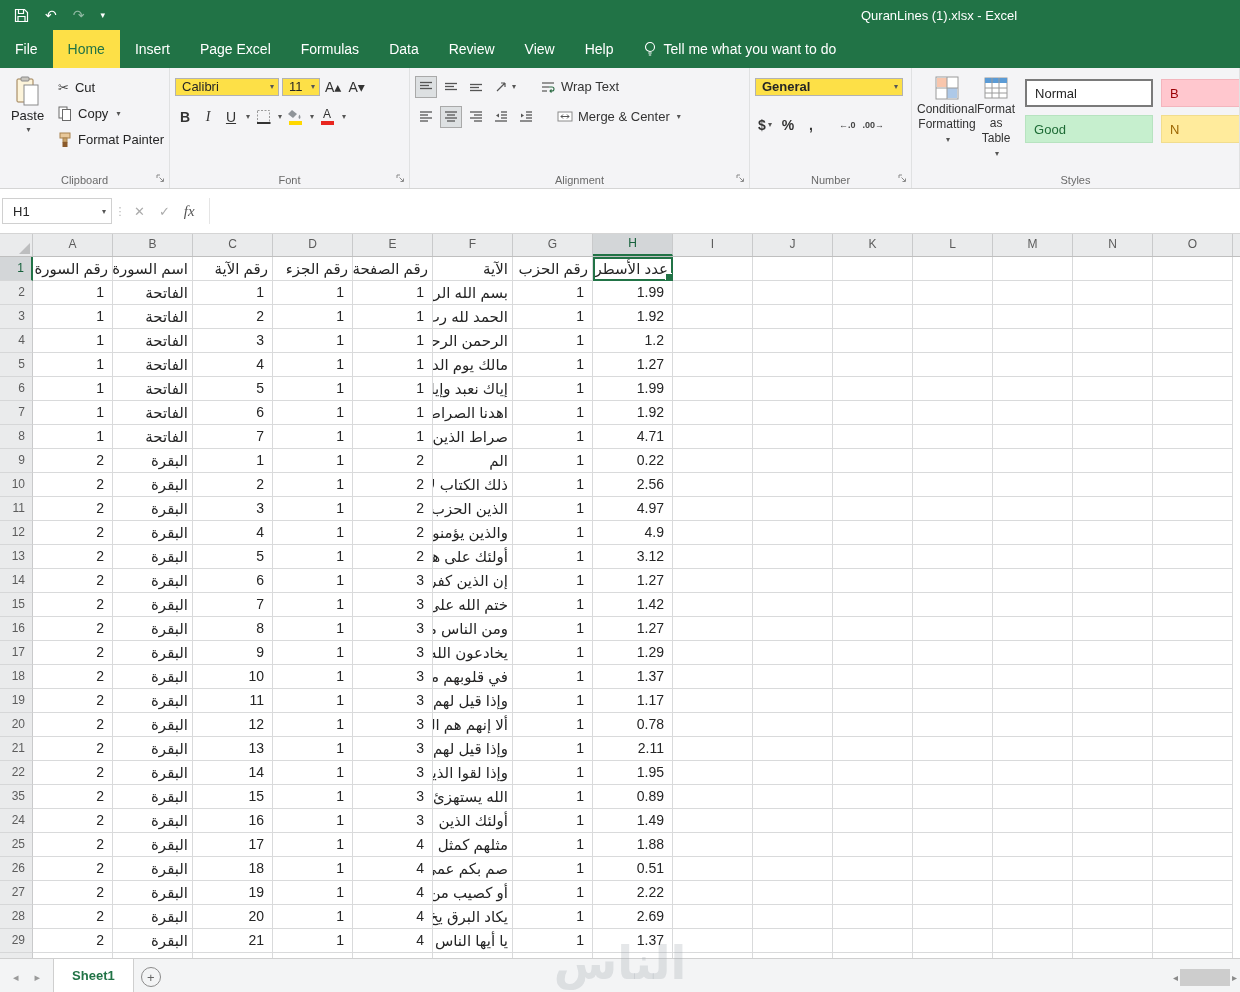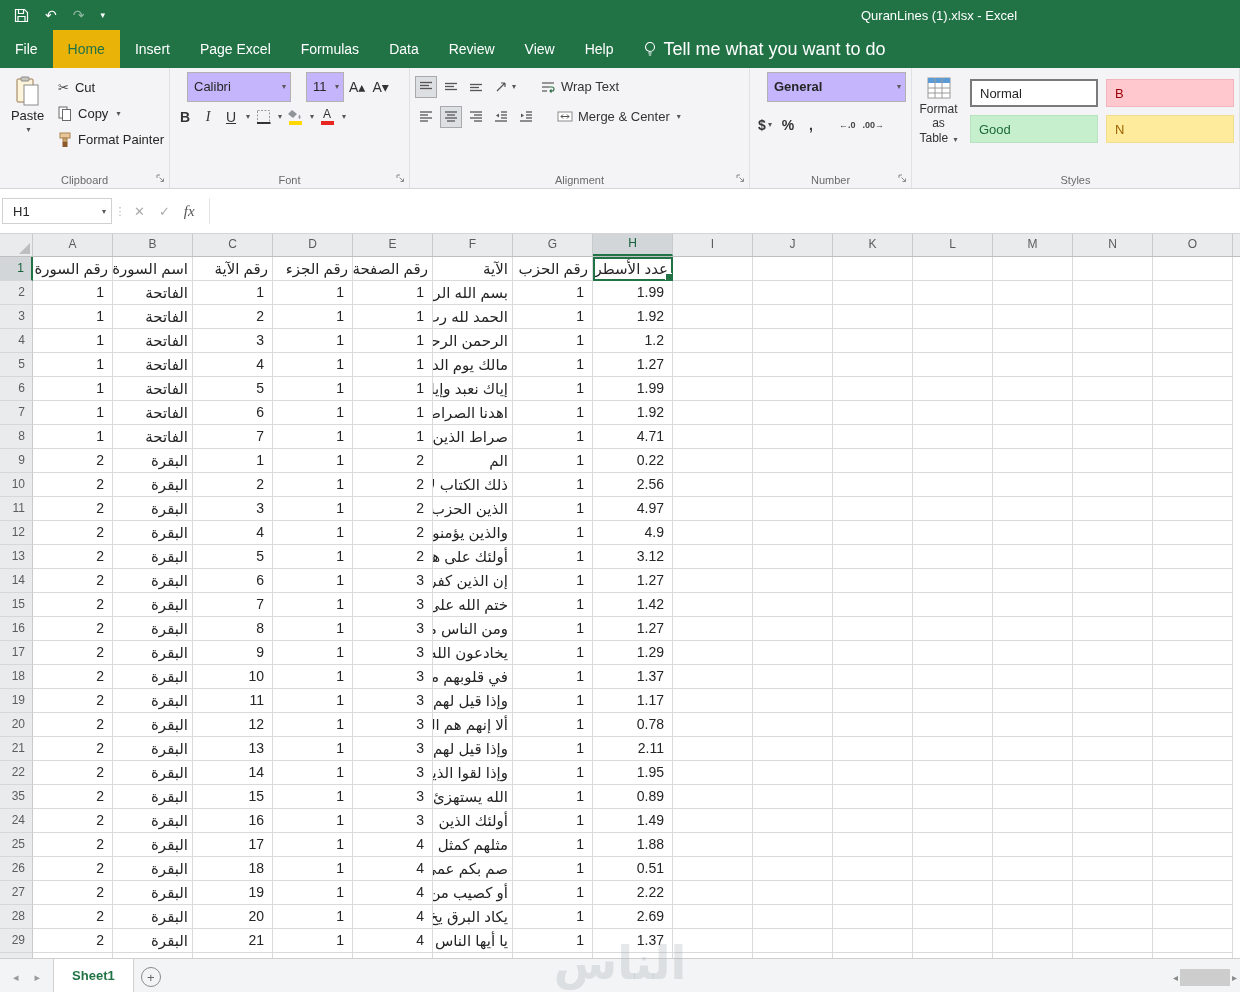--- a/index.html
+++ b/index.html
@@ -10,39 +10,39 @@
   .titlebar{height:30px;background:#217346;color:#fff;display:flex;align-items:center;position:relative;}
   .qat{display:flex;align-items:center;gap:16px;padding-left:14px;font-size:14px;}
   .qat .qbtn{display:flex;align-items:center;justify-content:center;cursor:default;}
   .qat .dim{opacity:.5;}
   .qat .tiny{font-size:9px;}
   .wintitle{position:absolute;left:660px;right:22px;text-align:center;font-size:13px;white-space:nowrap;}
 
   
   .tabrow{height:38px;background:#217346;display:flex;align-items:stretch;color:#fff;}
   .rtab{padding:0 15px;font-size:14px;display:flex;align-items:center;cursor:default;}
-  .rtab.active{background:#eab308;color:#217346;}
-  .tellme{display:flex;align-items:center;gap:7px;padding:0 14px;font-size:18px;}
+  .rtab.active{background:#fde047;color:#217346;}
+  .tellme{display:flex;align-items:center;gap:7px;padding:0 14px;font-size:14px;}
 
   
   .ribbon{height:120px;background:#f4f4f6;border-bottom:1px solid #d5d5d5;display:flex;}
   .group{position:relative;border-right:1px solid #e0e1e2;padding:3px 5px 18px 5px;box-sizing:border-box;}
   .g-label{position:absolute;bottom:2px;left:0;right:0;text-align:center;font-size:11px;color:#6a6a6a;}
   .launcher{position:absolute;right:3px;bottom:4px;}
   .g-clipboard{width:170px;} .g-font{width:240px;} .g-align{width:340px;} .g-number{width:162px;}
   .g-styles{flex:1;overflow:hidden;}
   .g-content{display:flex;height:100%;}
   .dd{font-size:8px;color:#555;margin-left:2px;}
   .paste{width:54px;display:flex;flex-direction:column;align-items:center;gap:2px;padding-top:5px;font-size:13px;}
   .clip-col{display:flex;flex-direction:column;gap:5px;padding:6px 0 0 8px;font-size:13px;}
   .sbtn{display:flex;align-items:center;gap:6px;height:21px;white-space:nowrap;}
   .ic{font-size:13px;color:#444;}
   .r1,.r2{display:flex;align-items:center;gap:3px;height:27px;}
   .rows{display:flex;flex-direction:column;}
-  .combo{display:flex;align-items:center;justify-content:space-between;background:#c4b5fd;border:1px solid #b2b2b2;height:30px;box-sizing:border-box;padding:0 4px 0 6px;font-size:13px;margin-left:12px;}
+  .combo{display:flex;align-items:center;justify-content:space-between;background:#fde047;border:1px solid #b2b2b2;height:18px;box-sizing:border-box;padding:0 4px 0 6px;font-size:13px;}
   .family{width:104px;} .size{width:38px;} .numfmt{width:148px;}
   .tbtn{min-width:20px;height:22px;display:flex;align-items:center;justify-content:center;font-size:14px;color:#333;padding:0 2px;box-sizing:border-box;}
   .tbtn.bold{font-weight:bold;}
   .tbtn.ital{font-style:italic;font-family:"Liberation Serif",serif;}
   .tbtn.unders{text-decoration:underline;}
   .pressed{background:#dde0e2;border:1px solid #a9a9a9;}
   .stackic{display:flex;flex-direction:column;align-items:center;line-height:1;}
   .bar{width:13px;height:4px;margin-top:1px;}
   .alico line{stroke:#555;stroke-width:1.3;}
   .albtn{width:22px;height:22px;display:flex;align-items:center;justify-content:center;box-sizing:border-box;}
@@ -371,20 +371,31 @@
         </div>
       </div>
       <div class="g-label">Number</div>
       <svg class="launcher" width="10" height="10" viewBox="0 0 10 10">
           <path d="M1 1h3M1 1v3M3.5 3.5L7 7M7.5 4.5v3h-3" stroke="#8a8a8a" fill="none"></path>
         </svg>
     </div>
 
     <div class="group g-styles">
       <div class="g-content">
+        <div class="bigbtn">
+          <svg width="26" height="26" viewBox="0 0 26 26">
+              <rect x="2" y="2" width="22" height="22" fill="#fff" stroke="#9a9a9a"></rect>
+              <rect x="3" y="3" width="10" height="9" fill="#f8c6ad"></rect>
+              <rect x="13" y="13" width="10" height="10" fill="#aec9e8"></rect>
+              <line x1="2" y1="13" x2="24" y2="13" stroke="#9a9a9a"></line>
+              <line x1="13" y1="2" x2="13" y2="24" stroke="#9a9a9a"></line>
+            </svg>
+          <span>Conditional</span>
+          <span><span>Formatting</span> <span class="dd">▾</span></span>
+        </div>
         <div class="bigbtn">
           <svg width="26" height="26" viewBox="0 0 26 26">
               <rect x="2" y="3" width="22" height="20" fill="#fff" stroke="#9a9a9a"></rect>
               <rect x="2" y="3" width="22" height="5" fill="#5b9bd5"></rect>
               <line x1="9" y1="3" x2="9" y2="23" stroke="#9a9a9a"></line>
               <line x1="16" y1="3" x2="16" y2="23" stroke="#9a9a9a"></line>
               <line x1="2" y1="13" x2="24" y2="13" stroke="#9a9a9a"></line>
               <line x1="2" y1="18" x2="24" y2="18" stroke="#9a9a9a"></line>
             </svg>
           <span>Format as</span>

